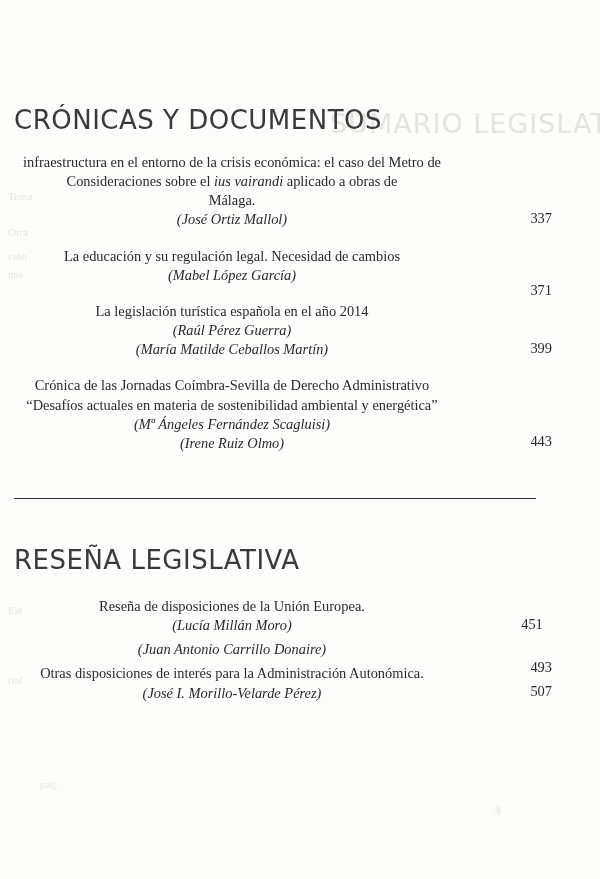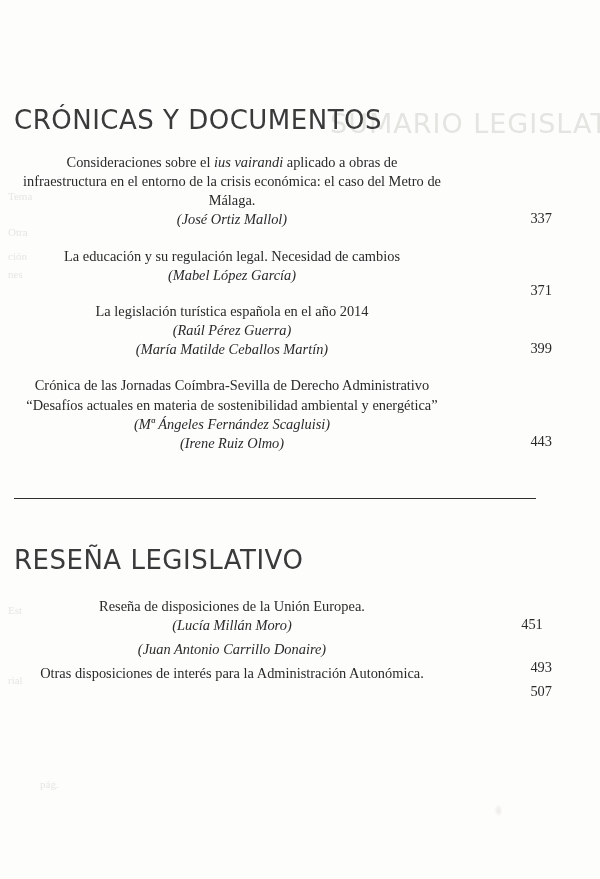--- a/index.html
+++ b/index.html
@@ -140,22 +140,22 @@
 <div class="smudge" style="left:496px;top:806px;width:5px;height:9px;"></div>
 
 <div class="content">
 
   <div class="section" id="section-cronicas">
     <h2 class="section-heading">CRÓNICAS Y DOCUMENTOS</h2>
     <div class="entries">
 
       <div class="entry">
         <div class="entry-lines">
+          <span class="ln">infraestructura en el entorno de la crisis económica: el caso del Metro de</span>
           <span class="ln"><span>Consideraciones sobre el </span><span class="it">ius vairandi</span><span> aplicado a obras de</span></span>
-          <span class="ln">infraestructura en el entorno de la crisis económica: el caso del Metro de</span>
           <span class="ln">Málaga.</span>
           <span class="ln author">(José Ortiz Mallol)</span>
         </div>
         <div class="page-num" style="top:57px;">337</div>
       </div>
 
       <div class="entry">
         <div class="entry-lines">
           <span class="ln">La educación y su regulación legal. Necesidad de cambios</span>
           <span class="ln author">(Mabel López García)</span>
@@ -181,41 +181,42 @@
         </div>
         <div class="page-num" style="top:57px;text-align:right;">443</div>
       </div>
 
     </div>
   </div>
 
   <div class="divider"></div>
 
   <div class="section" id="section-resena">
-    <h2 class="section-heading">RESEÑA LEGISLATIVO</h2>
+    <h2 class="section-heading">RESEÑA LEGISLATIVA</h2>
     <div class="entries">
 
       <div class="entry">
         <div class="entry-lines">
           <span class="ln">Reseña de disposiciones de la Unión Europea.</span>
           <span class="ln author">(Lucía Millán Moro)</span>
         </div>
         <div class="page-num" style="top:19px;text-align:center;">451</div>
       </div>
 
       <div class="entry">
         <div class="entry-lines">
           <span class="ln author">(Juan Antonio Carrillo Donaire)</span>
         </div>
         <div class="page-num" style="top:19px;">493</div>
       </div>
 
       <div class="entry">
         <div class="entry-lines">
           <span class="ln">Otras disposiciones de interés para la Administración Autonómica.</span>
+          <span class="ln author">(José I. Morillo-Velarde Pérez)</span>
         </div>
         <div class="page-num" style="top:19px;">507</div>
       </div>
 
     </div>
   </div>
 
 </div>
 
 </body></html>

